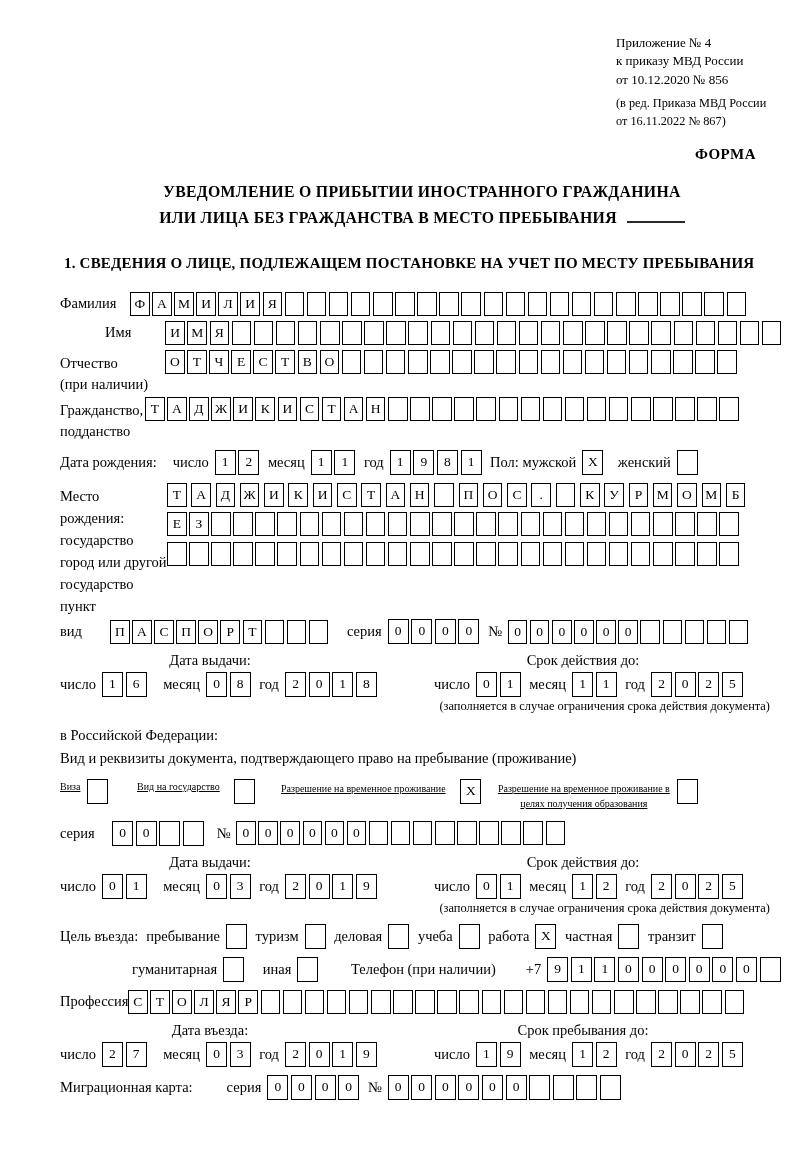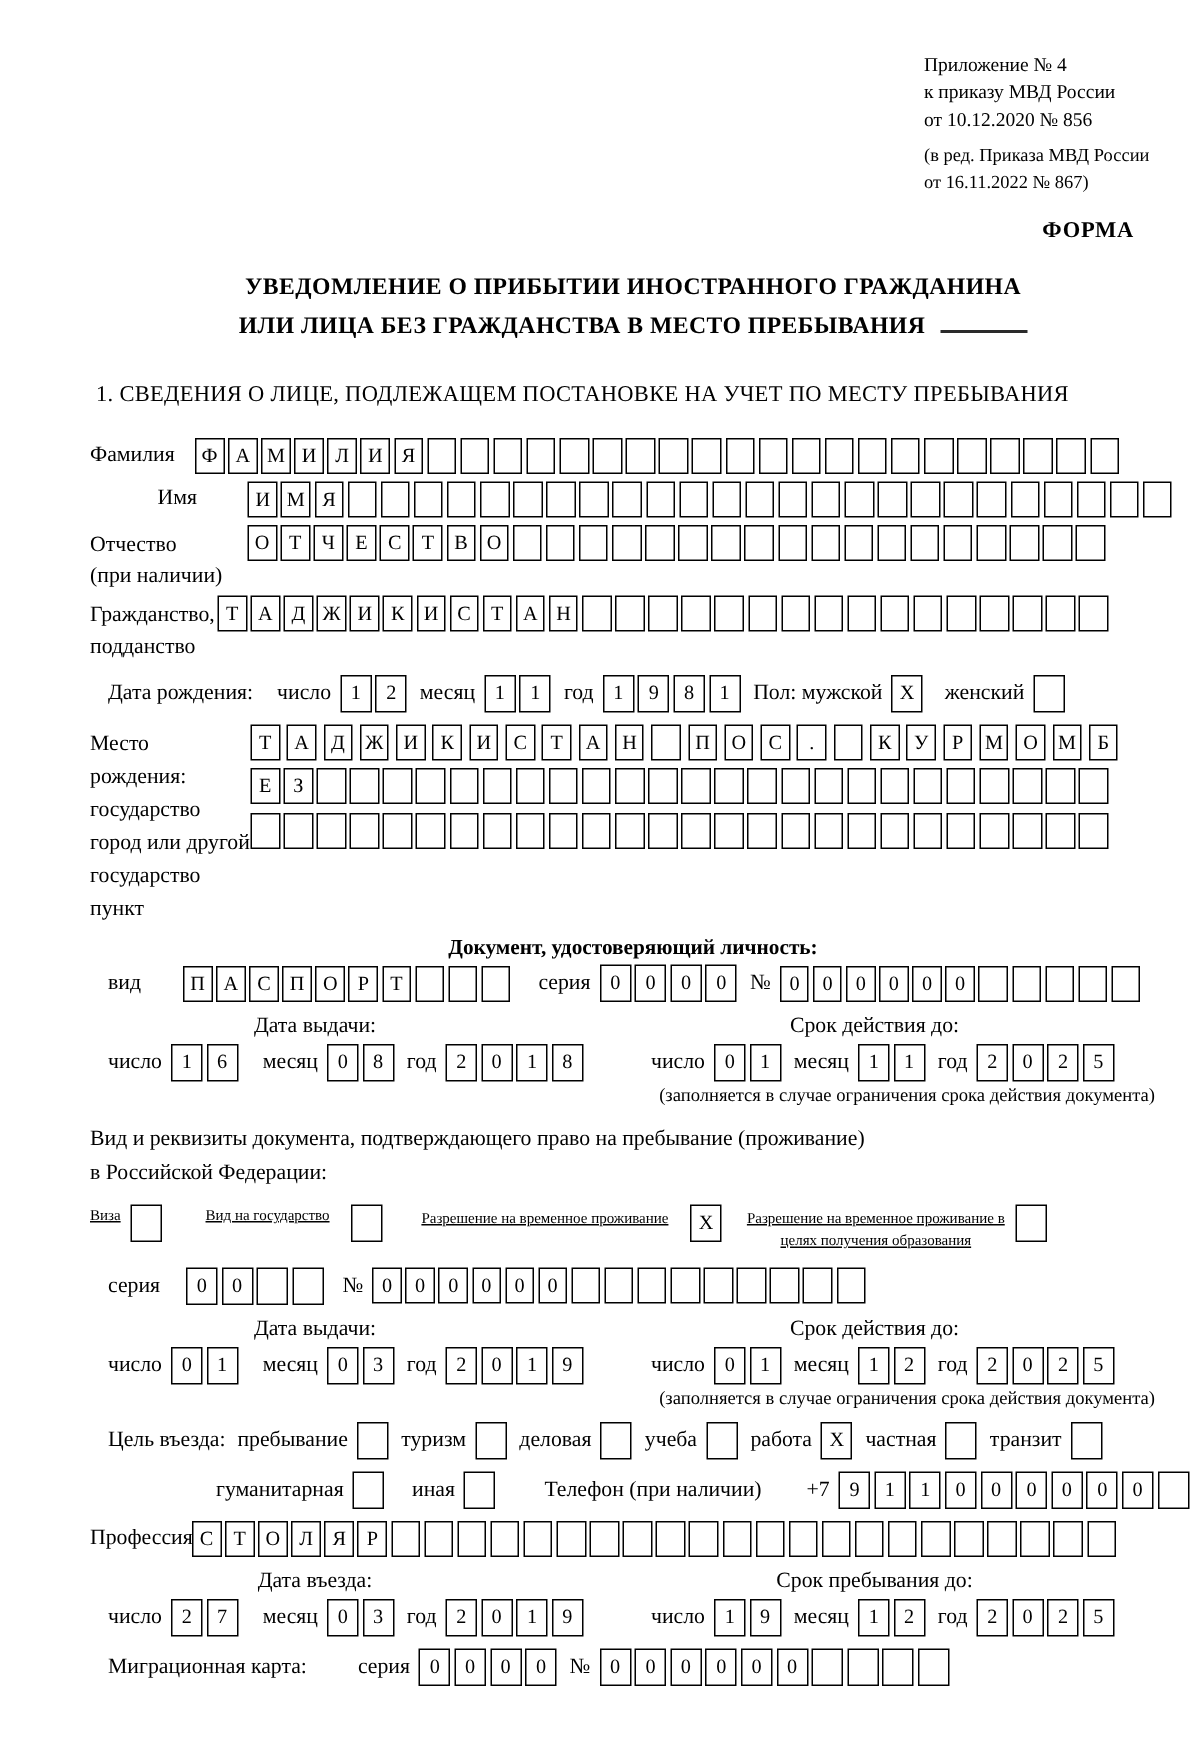--- a/index.html
+++ b/index.html
@@ -6,37 +6,37 @@
   body{width:800px;height:1163px;overflow:hidden;color:#000;
        font-family:"Liberation Serif","DejaVu Serif",serif;}
   .page{padding:34px 16px 10px 60px;box-sizing:border-box;width:800px;height:1163px;}
 
   
   .hdr{margin-left:556px;font-size:13px;line-height:1.42;}
   .hdr-edit{font-size:12.3px;margin-top:6px;line-height:1.42;}
   .form-label{font-weight:bold;font-size:15px;text-align:right;margin:16px 28px 0 0;letter-spacing:.5px;}
   .title{text-align:center;font-weight:bold;font-size:15.8px;margin-top:16px;line-height:1.6;letter-spacing:.3px;}
   .blankline{display:inline-block;width:58px;border-bottom:2px solid #2a2a2a;height:13px;margin-left:10px;}
-  .sec-heading{font-weight:normal;font-size:15px;margin-top:25px;letter-spacing:.2px;margin-left:4px;}
+  .sec-heading{font-weight:bold;font-size:15px;margin-top:25px;letter-spacing:.2px;margin-left:4px;}
 
   
   .frow{display:flex;align-items:flex-start;margin-top:5px;}
   .lbl{font-size:14.5px;padding-top:3px;white-space:nowrap;}
   .lbl2{font-size:14.5px;line-height:1.45;padding-top:3px;}
   .cells{display:flex;flex-wrap:nowrap;}
   .cell{width:17.5px;height:22px;border:1.5px solid #000;margin-right:2.6px;
         font-size:13.5px;line-height:22px;text-align:center;flex:none;background:#fff;}
   .sp1 .cell{margin-right:4.8px;}
   .cbox .cell{width:19px;height:23px;}
   .mt2{margin-top:2px;} .mt8{margin-top:8px;} .mt10{margin-top:10px;}
 
   
   .inl{display:flex;align-items:center;}
   .ilbl{font-size:14.5px;margin:0 6px;white-space:nowrap;}
-  .ilbl.first{margin-left:12px;}
+  .ilbl.first{margin-left:0;}
   .dates{display:flex;margin-top:8px;}
   .dcol-l{width:358px;flex:none;}
   .dcol-r{flex:1;}
   .dhead{text-align:center;font-size:14.5px;}
   .dhead.lft{width:300px;} .dhead.rgt{width:330px;}
   .dline{display:flex;align-items:center;margin-top:3px;}
   .note{font-size:12.4px;text-align:right;margin:2px 14px 0 0;}
 
   
   .opts{display:flex;align-items:flex-start;margin-top:8px;}
@@ -332,21 +332,20 @@
           <span class="cell"></span>
           <span class="cell"></span>
           <span class="cell"></span>
           <span class="cell"></span>
           <span class="cell"></span>
           <span class="cell"></span>
         </span>
     </span>
   </div>
 
-  <div class="doc-heading">Документ, удостоверяющий личность:</div>
 
   <div class="frow inl mt2">
     <span class="ilbl first" style="width:44px;">вид</span>
     <span class="cells">
         <span class="cell">П</span>
         <span class="cell">А</span>
         <span class="cell">С</span>
         <span class="cell">П</span>
         <span class="cell">О</span>
         <span class="cell">Р</span>
@@ -420,22 +419,22 @@
             <span class="cell">0</span>
             <span class="cell">2</span>
             <span class="cell">5</span>
           </span>
       </div>
       <div class="note">(заполняется в случае ограничения срока действия документа)</div>
     </div>
   </div>
 
   <div class="intro">
+    <div>в Российской Федерации:</div>
     <div>Вид и реквизиты документа, подтверждающего право на пребывание (проживание)</div>
-    <div>в Российской Федерации:</div>
   </div>
 
   <div class="opts">
     <div class="opt">
       <span class="opt-label">Виза</span>
       <span class="cells cbox">
           <span class="cell"></span>
         </span>
     </div>
     <div class="opt" style="margin-left:26px;">

